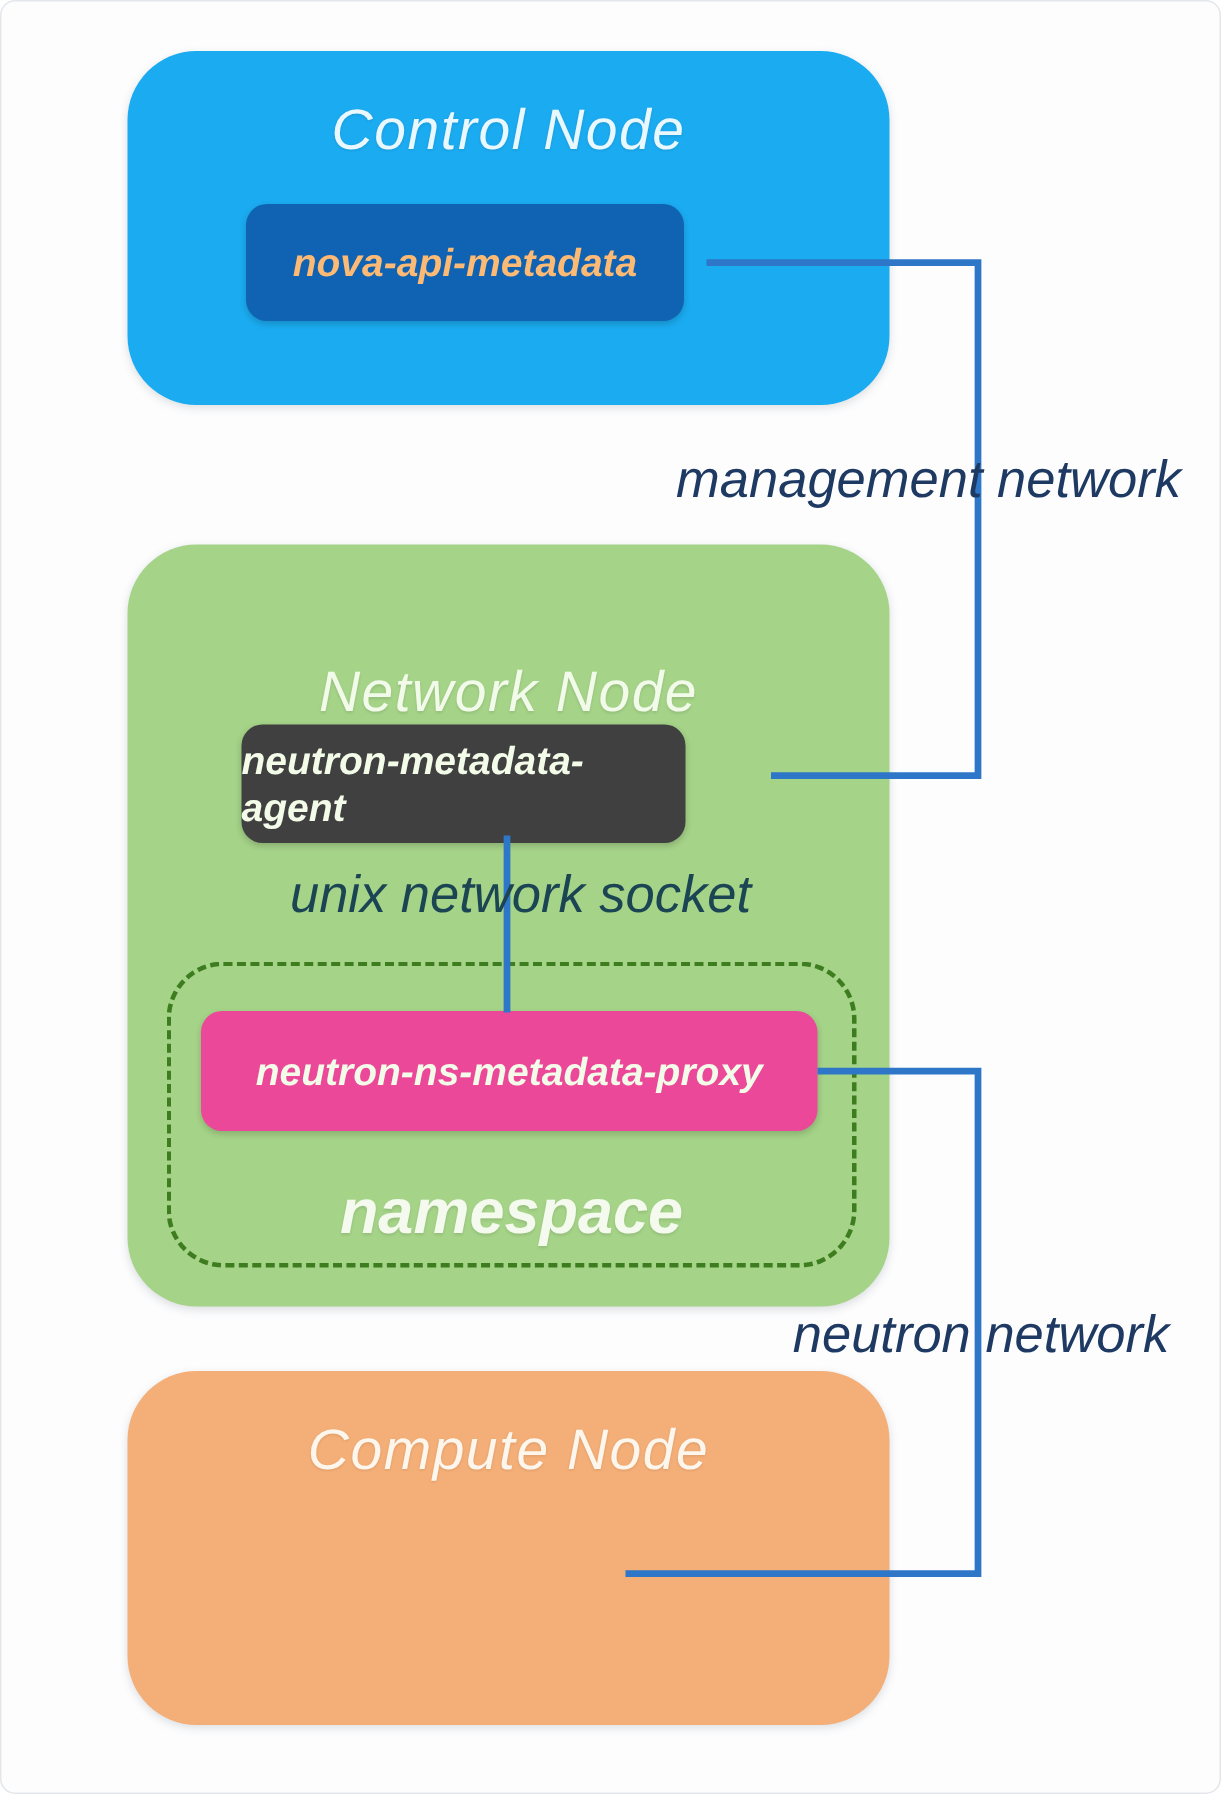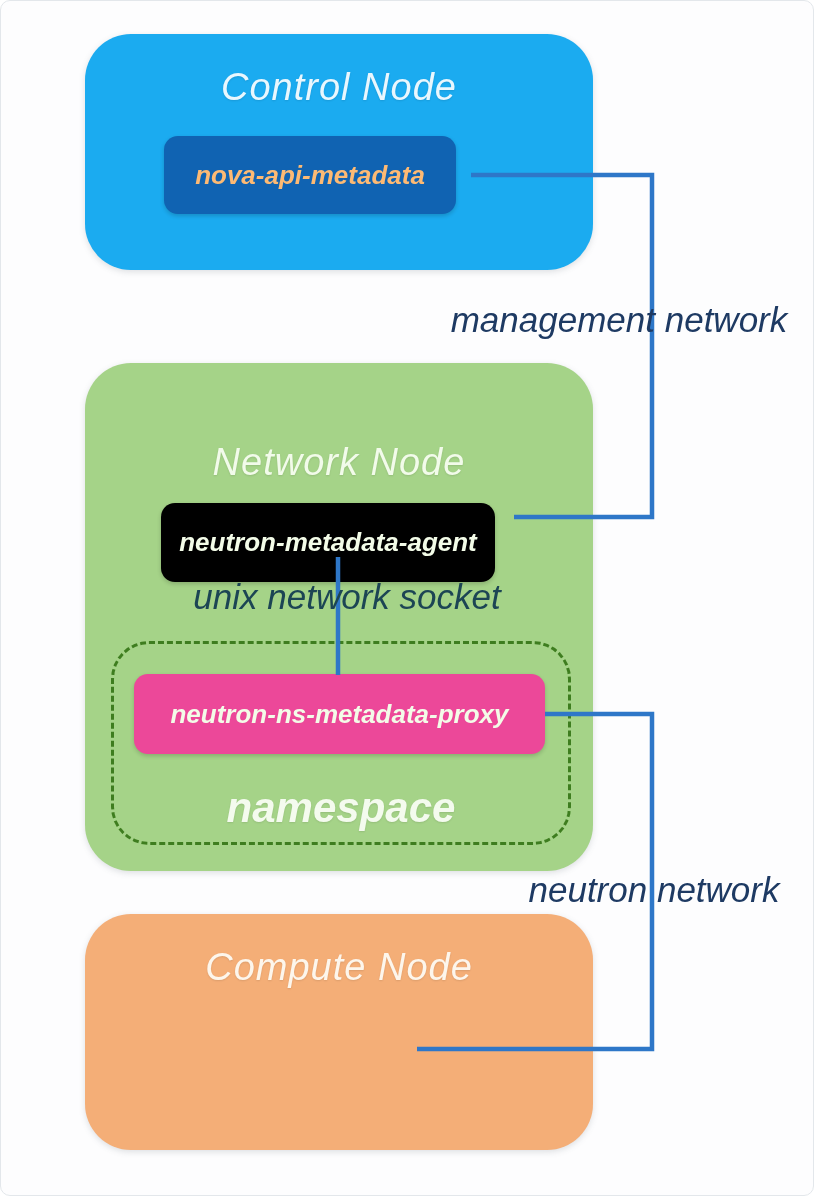--- a/index.html
+++ b/index.html
@@ -47,21 +47,21 @@
     border-radius: 14px;
     display: flex;
     align-items: center;
     justify-content: center;
     font-size: 26px;
     font-weight: 700;
     z-index: 3;
     box-shadow: 0 2px 4px rgba(0,0,0,0.18);
   }
   .comp-nova     { left: 163px; top: 135px;  width: 292px; height: 78px; background: #1063b2; color: #fdba74; }
-  .comp-agent    { left: 160px; top: 502px;  width: 334px; height: 79px; background: #000000; color: #f3fce8; }
+  .comp-agent    { left: 160px; top: 482px;  width: 296px; height: 79px; background: #404040; color: #f3fce8; }
   .comp-proxy    { left: 133px; top: 673px;  width: 411px; height: 80px; background: #ec4899; color: #f3fce8; }
   .comp-instance { left: 245px; top: 1016px; width: 170px; height: 66px; background: #ee8521; color: #fdf3d8; font-size: 27px; }
 
   .namespace-box {
     position: absolute;
     left: 110px; top: 640px;
     width: 460px; height: 204px;
     border: 3px dashed #3e7d1f;
     border-radius: 38px;
     box-sizing: border-box;

